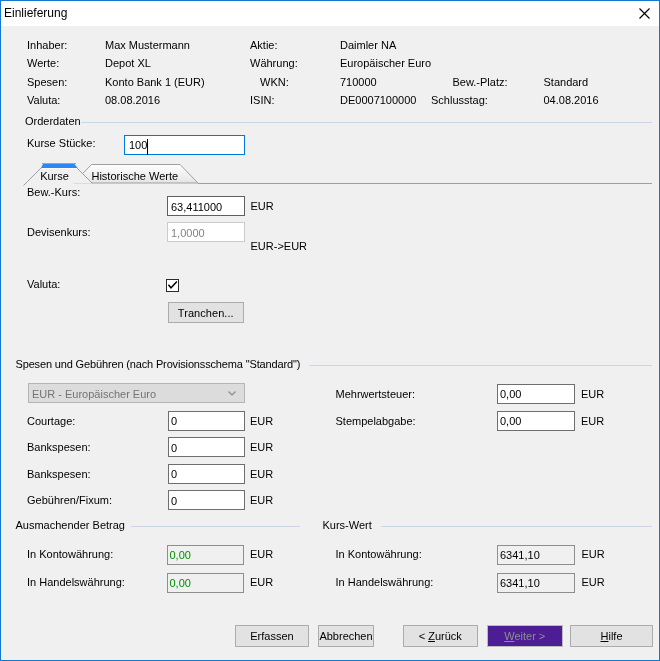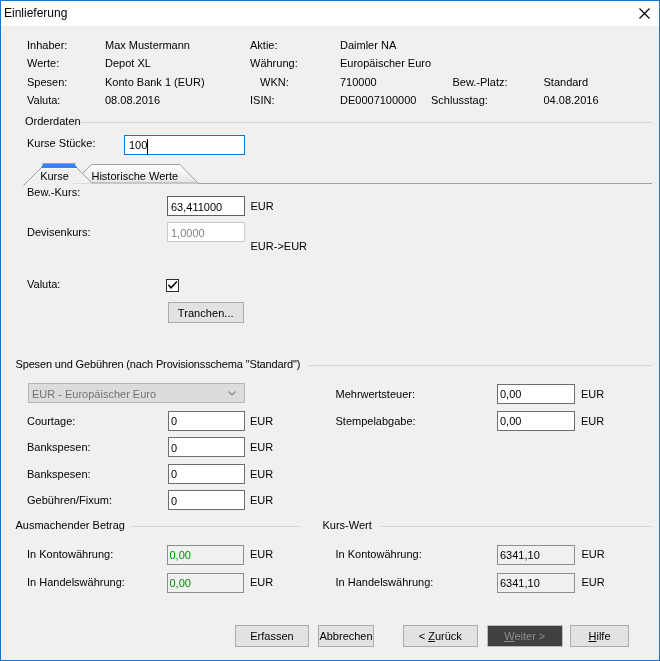--- a/index.html
+++ b/index.html
@@ -178,20 +178,20 @@
 
  <div class="btn" style="left:235px;top:624.5px;width:74px;height:22px">
     <span>Erfassen</span>
   </div>
  <div class="btn" style="left:318px;top:624.5px;width:56px;height:22px">
     <span>Abbrechen</span>
   </div>
  <div class="btn" style="left:402.5px;top:624.5px;width:75.5px;height:22px">
     <span>&lt; <u>Z</u>urück</span>
   </div>
- <div class="btn" style="left:486.5px;top:624.5px;width:76.5px;height:22px;background:#404040;border-color:#bcbcbc;color:#8e8e8e">
+ <div class="btn" style="left:486.5px;top:624.5px;width:76.5px;height:22px;background:#4c1d95;border-color:#bcbcbc;color:#8e8e8e">
     <span><u>W</u>eiter &gt;</span>
   </div>
- <div class="btn" style="left:570px;top:624.5px;width:59px;height:22px">
+ <div class="btn" style="left:570px;top:624.5px;width:83px;height:22px">
     <span><u>H</u>ilfe</span>
   </div>
 
  <div id="frame"></div>
 
 </body></html>

